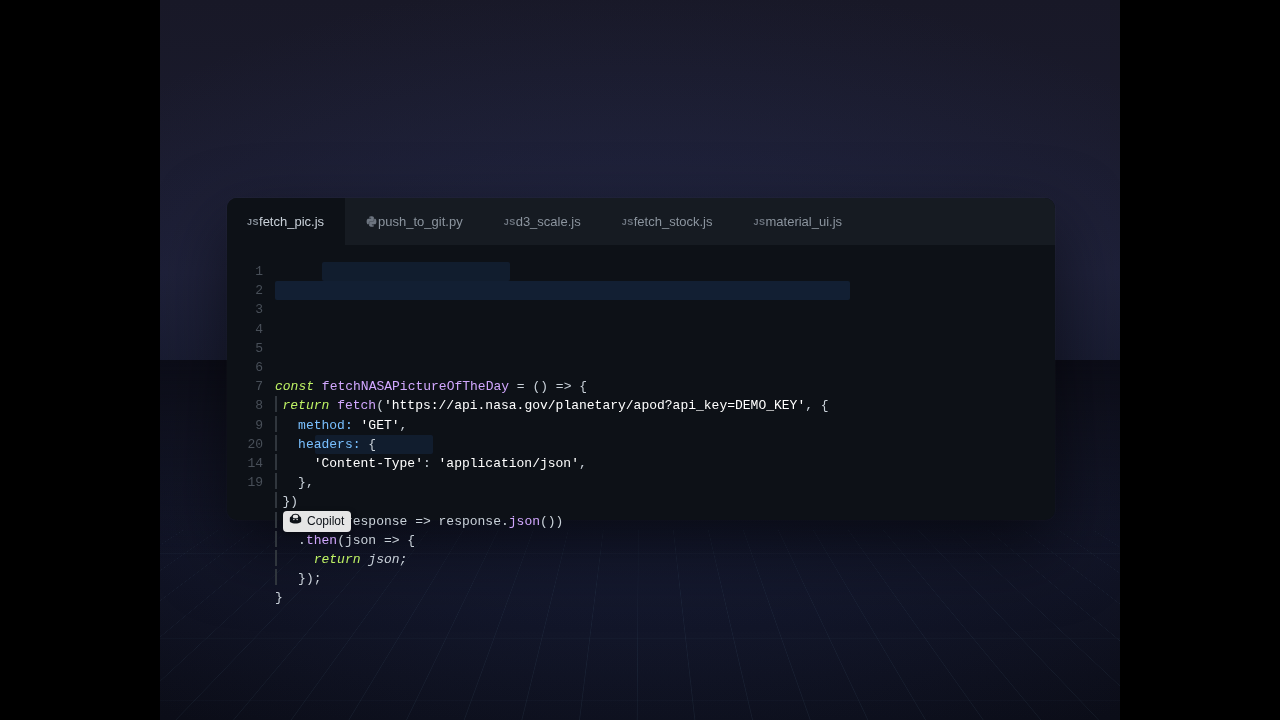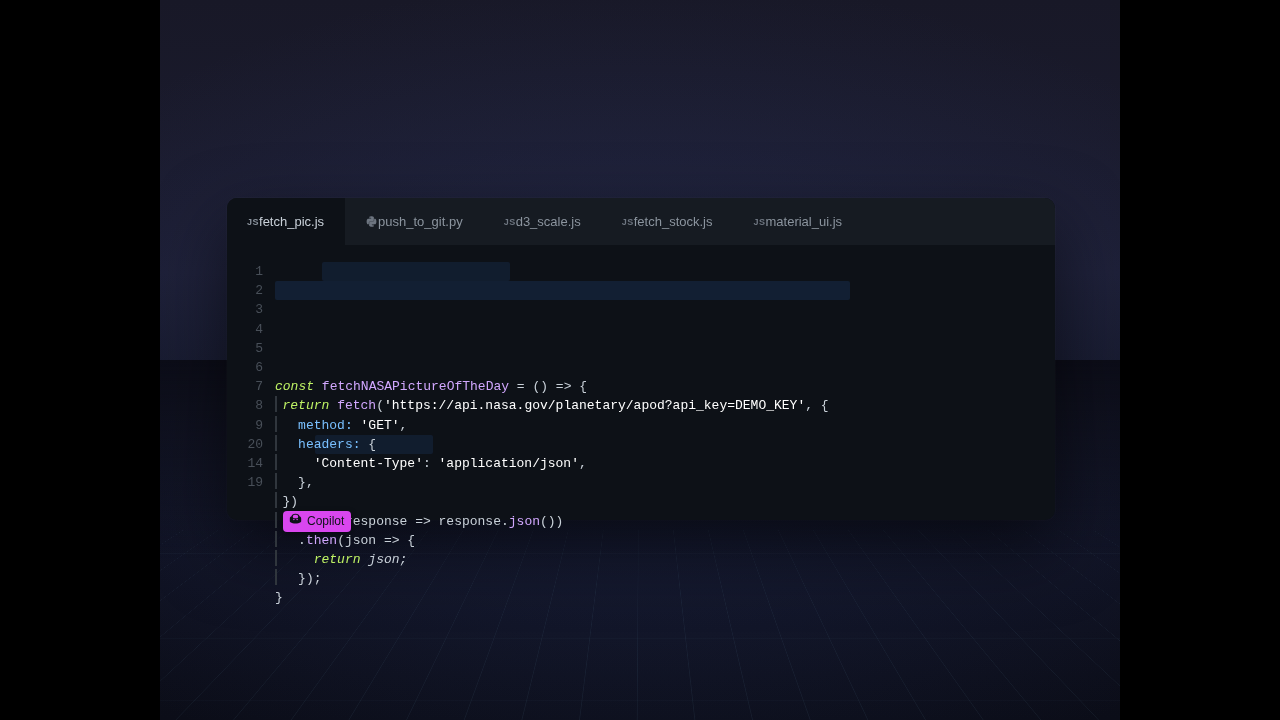--- a/index.html
+++ b/index.html
@@ -143,21 +143,21 @@
   .fnname-hl {
     position: absolute; left: 47px; top: 0; height: 19.2px; width: 188px;
     background: rgba(56,139,253,0.10);
     border-radius: 2px;
     z-index: -1;
   }
 
   .copilot-badge {
     position: absolute;
     left: 56px; bottom: -12px;
-    background: #d946ef;
+    background: #e5e5e5;
     color: #0d1117;
     font-family: -apple-system, BlinkMacSystemFont, "Segoe UI", Helvetica, Arial, sans-serif;
     font-size: 12px;
     padding: 2px 7px 3px 6px;
     border-radius: 4px;
     display: inline-flex; align-items: center; gap: 5px;
     box-shadow: 0 2px 6px rgba(0,0,0,0.4);
   }
   .copilot-badge svg { width: 13px; height: 13px; }
 </style>

